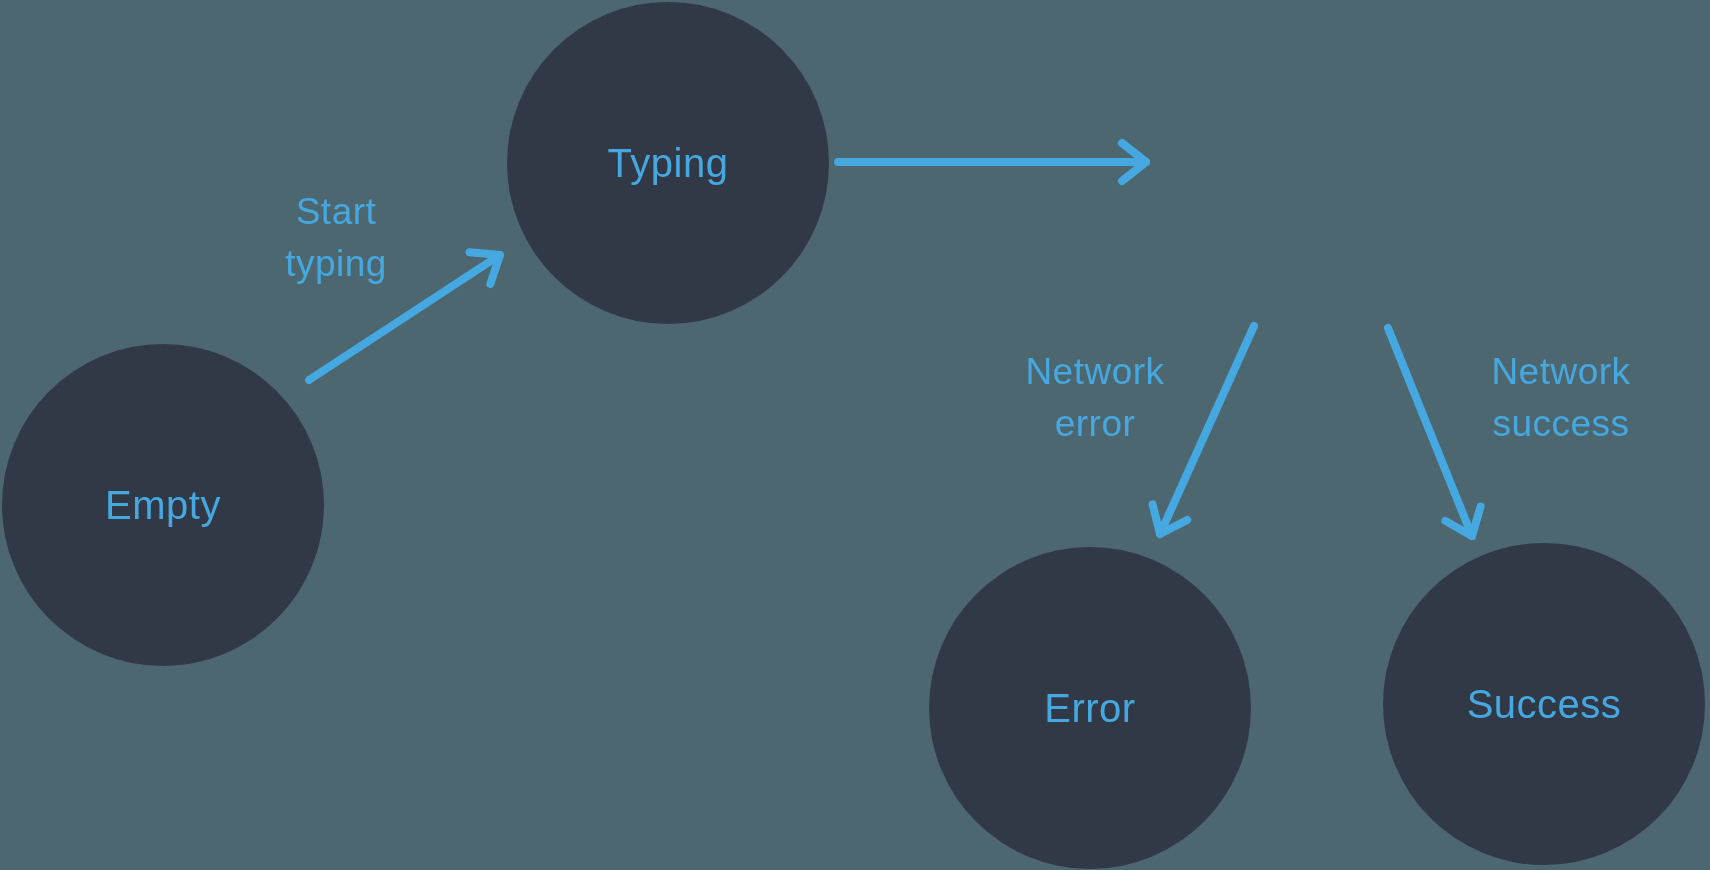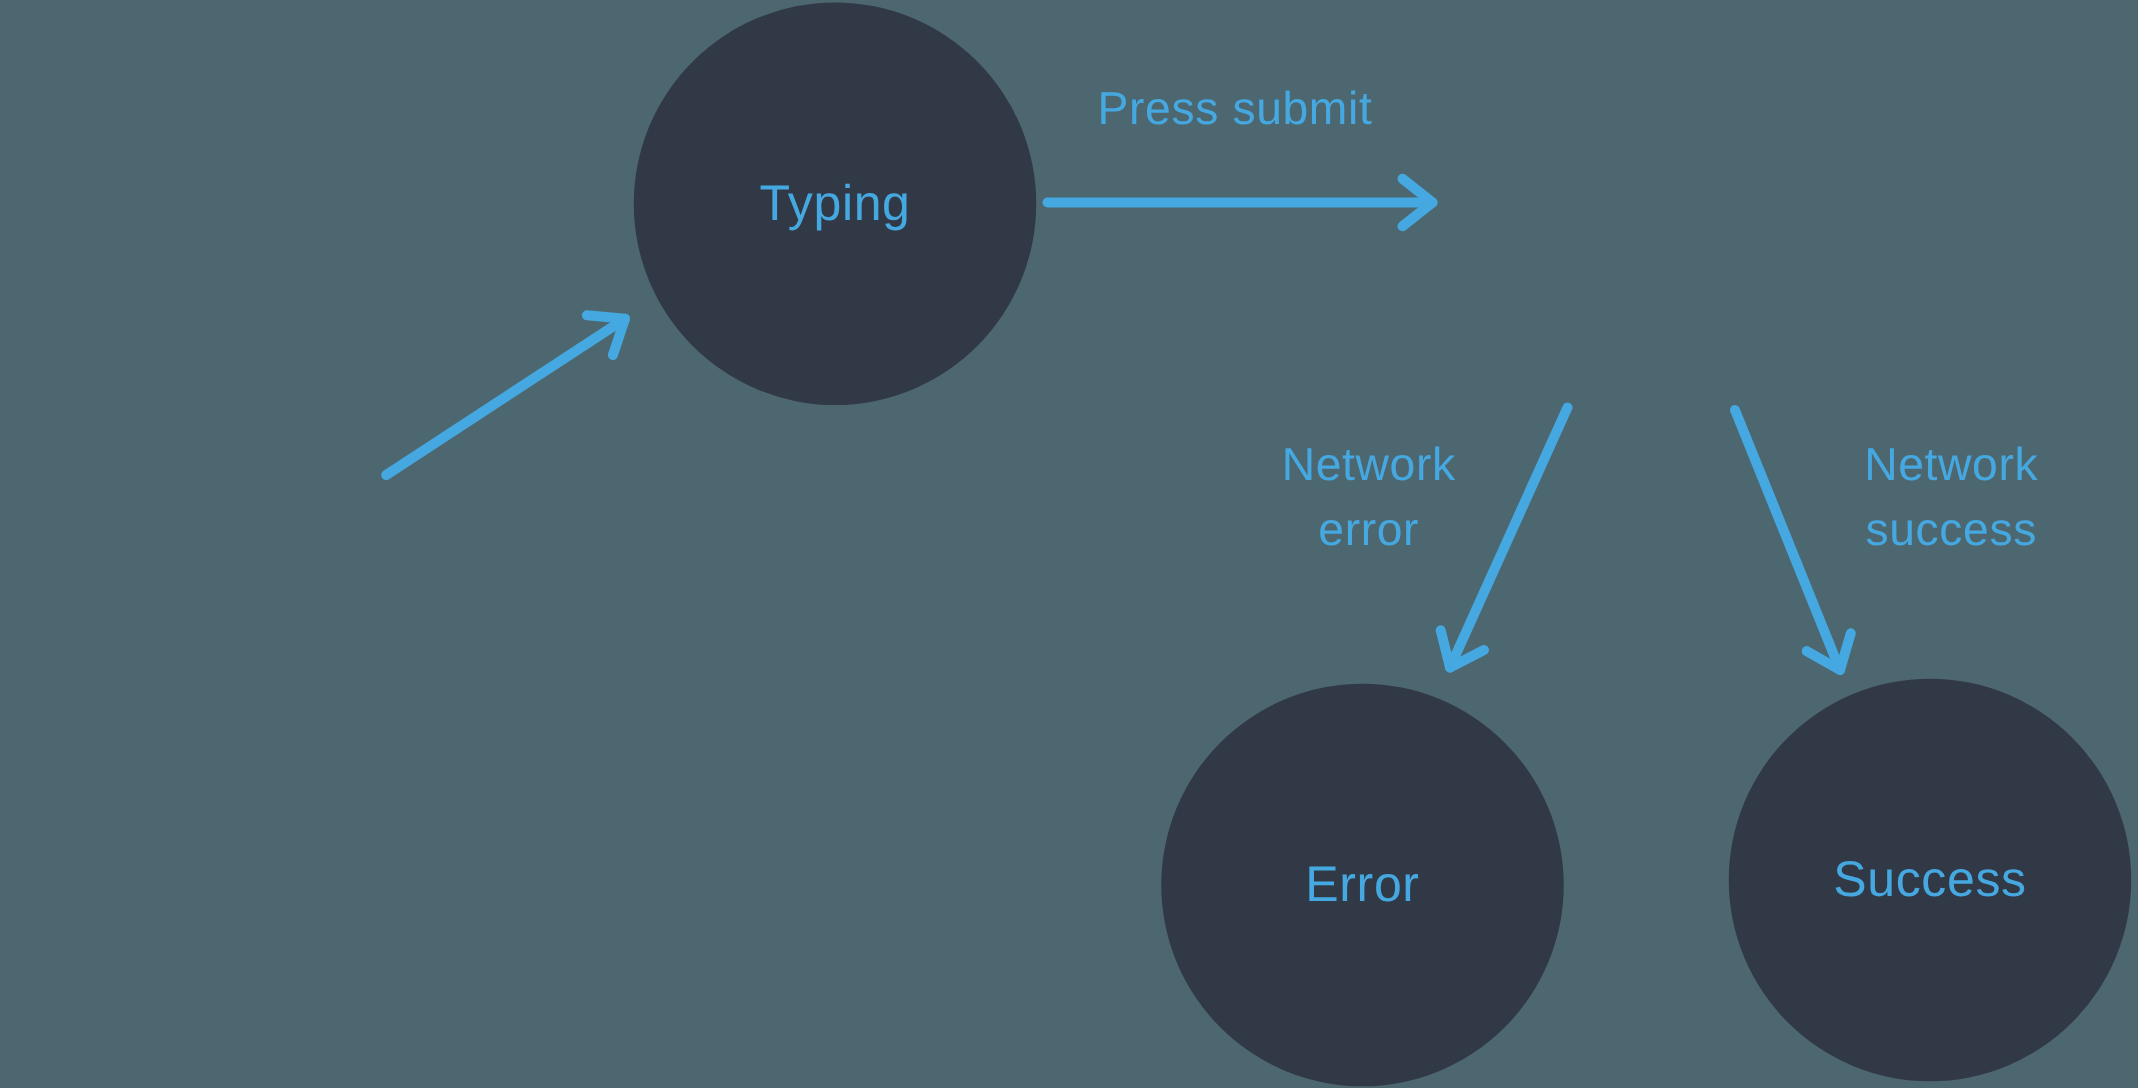--- a/index.html
+++ b/index.html
@@ -76,32 +76,36 @@
       <marker id="arrowhead" markerUnits="userSpaceOnUse" markerWidth="60" markerHeight="60" refX="40" refY="30" orient="auto">
         <path class="arrowhead-path" d="M 16 11 L 40 30 L 16 49"></path>
       </marker>
     </defs>
     <line class="edge-line" x1="309" y1="380" x2="500" y2="255" marker-end="url(#arrowhead)"></line>
     <line class="edge-line" x1="838" y1="162" x2="1146" y2="162" marker-end="url(#arrowhead)"></line>
     <line class="edge-line" x1="1254" y1="326" x2="1160" y2="534" marker-end="url(#arrowhead)"></line>
     <line class="edge-line" x1="1388" y1="328" x2="1472" y2="536" marker-end="url(#arrowhead)"></line>
   </svg>
 
+  <div class="node" style="left:2px; top:344px;">
+    <span class="node-label">Empty</span>
+  </div>
   <div class="node" style="left:507px; top:2px;">
     <span class="node-label">Typing</span>
   </div>
   <div class="node" style="left:929px; top:547px;">
     <span class="node-label">Error</span>
   </div>
   <div class="node" style="left:1383px; top:543px;">
     <span class="node-label">Success</span>
   </div>
 
-  <div class="edge-label" style="left:988px; top:87px;">
-    <span>Press submit</span>
+  <div class="edge-label" style="left:336px; top:238px;">
+    <span>Start</span>
+    <span>typing</span>
   </div>
   <div class="edge-label" style="left:1095px; top:398px;">
     <span>Network</span>
     <span>error</span>
   </div>
   <div class="edge-label" style="left:1561px; top:398px;">
     <span>Network</span>
     <span>success</span>
   </div>
 

